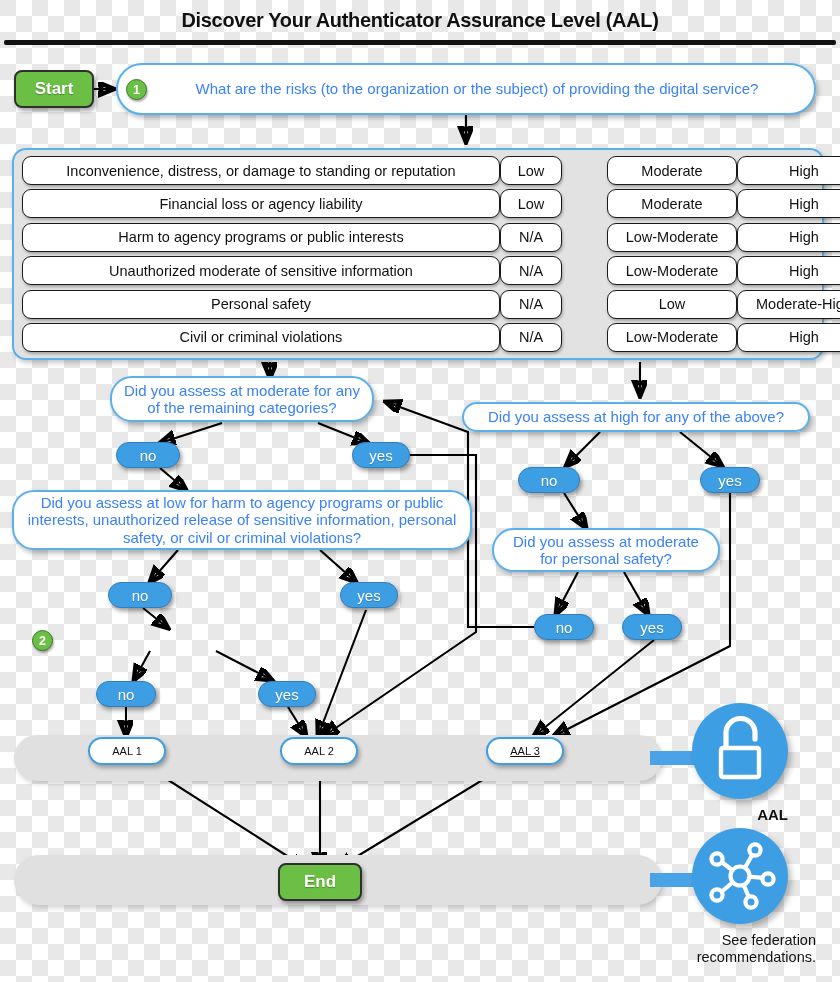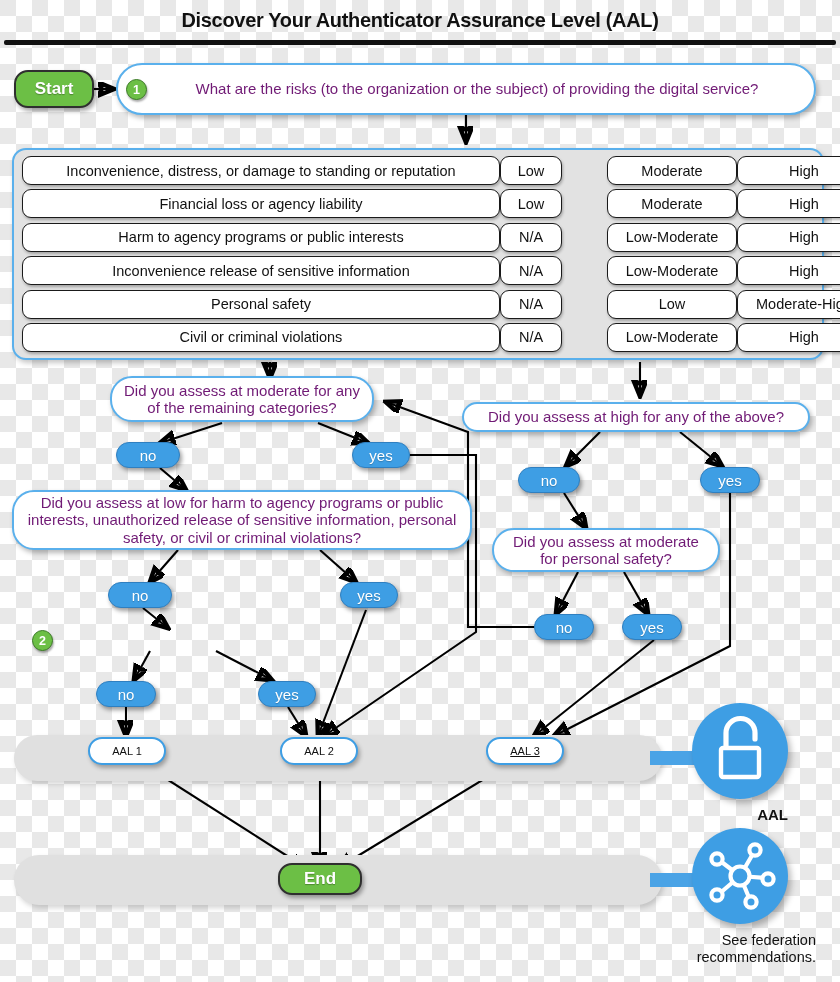--- a/index.html
+++ b/index.html
@@ -37,32 +37,32 @@
   .node{
     position:absolute;box-sizing:border-box;
     display:flex;align-items:center;justify-content:center;
     text-align:center;
   }
 
   
   .term{
     background:#6cbf45;
     border:2px solid #2f2f2f;
-    border-radius:14px;
+    border-radius:8px;
     color:#fff;font-weight:bold;font-size:17px;
     box-shadow:2px 3px 4px rgba(0,0,0,0.35);
     text-shadow:0 1px 1px rgba(0,0,0,0.30);
   }
 
   
   .qbox{
     background:#fff;
     border:2px solid #5ab0ec;
     border-radius:22px;
-    color:#701a75;font-size:15px;line-height:1.15;
+    color:#3b82f6;font-size:15px;line-height:1.15;
     box-shadow:2px 3px 5px rgba(0,0,0,0.28);
     padding:2px 10px;
   }
   .qbox.big{border-radius:26px;}
 
   
   .pill{
     background:#3e9ee4;
     border:1px solid #2f7fc0;
     border-radius:16px;
@@ -221,21 +221,21 @@
     </div>
 
     <div class="risk-row">
       <div class="cell label">Harm to agency programs or public interests</div>
       <div class="cell c1">N/A</div>
       <div class="cell c2">Low-Moderate</div>
       <div class="cell c3">High</div>
     </div>
 
     <div class="risk-row">
-      <div class="cell label">Inconvenience release of sensitive information</div>
+      <div class="cell label">Unauthorized moderate of sensitive information</div>
       <div class="cell c1">N/A</div>
       <div class="cell c2">Low-Moderate</div>
       <div class="cell c3">High</div>
     </div>
 
     <div class="risk-row">
       <div class="cell label">Personal safety</div>
       <div class="cell c1">N/A</div>
       <div class="cell c2">Low</div>
       <div class="cell c3">Moderate-High</div>
@@ -313,21 +313,21 @@
   <div class="node aal" style="left:280px;top:737px;width:78px;height:28px;">
     <span>AAL 2</span>
   </div>
   <div class="node aal" style="left:486px;top:737px;width:78px;height:28px;text-decoration:underline;">
     <span>AAL 3</span>
   </div>
 
   <div class="rail" style="left:14px;top:855px;width:648px;height:50px;"></div>
   <div class="rail-connector" style="left:650px;top:873px;width:58px;"></div>
 
-  <div class="node term" style="left:278px;top:863px;width:84px;height:32px;">
+  <div class="node term" style="left:278px;top:863px;width:84px;height:38px;">
     <span>End</span>
   </div>
 
   <div class="icon-circle" style="left:692px;top:703px;">
     <svg width="96" height="96" viewBox="0 0 96 96">
 
       <path d="M34,46 L34,30 A14.5,14.5 0 0 1 63,30 L63,36" fill="none" stroke="#ffffff" stroke-width="5.2" stroke-linecap="round"></path>
 
       <rect x="29" y="45" width="38" height="29" rx="2" fill="#3e9ee4" stroke="#ffffff" stroke-width="4.4"></rect>
     </svg>

